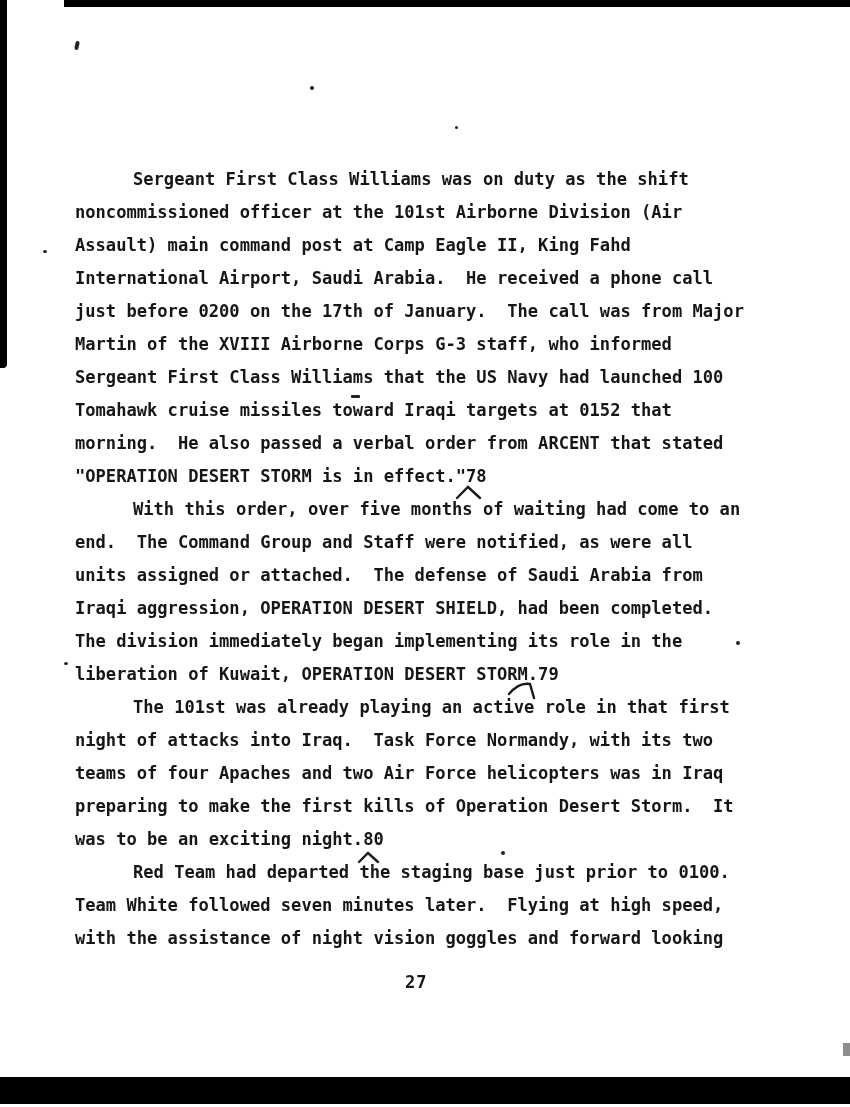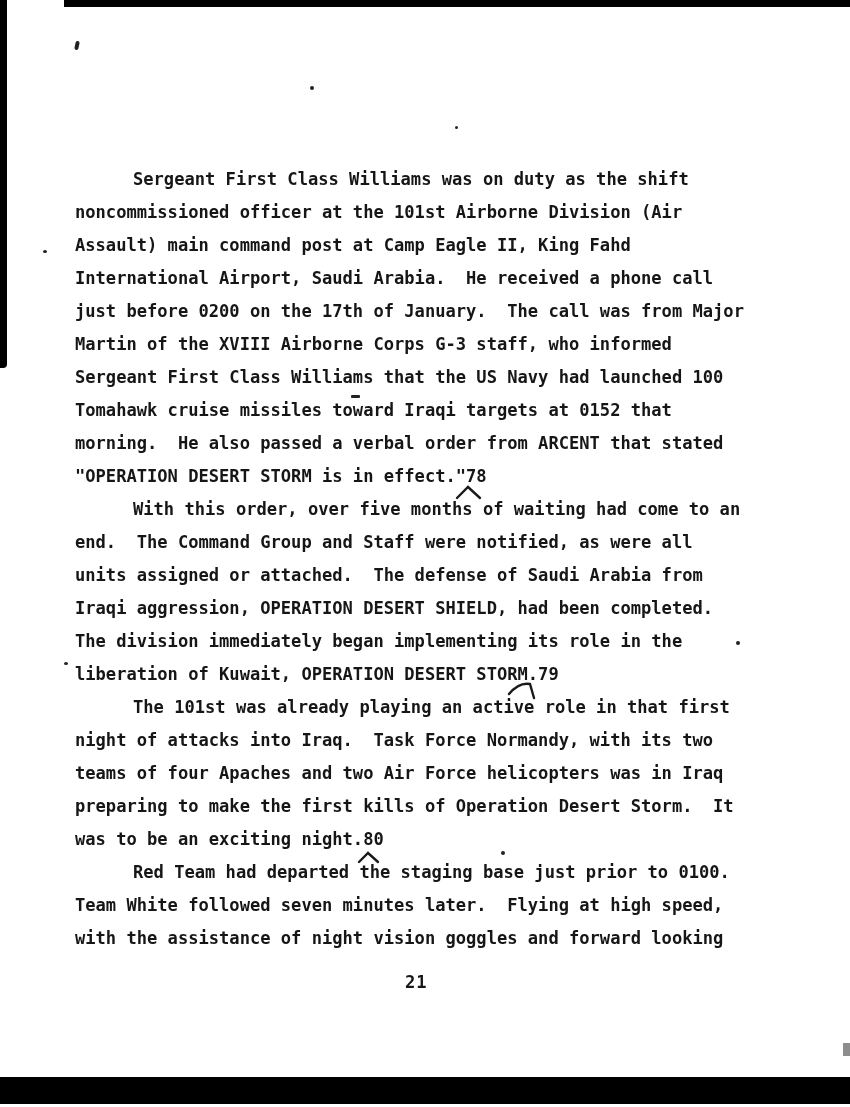--- a/index.html
+++ b/index.html
@@ -78,15 +78,15 @@
 
   <div class="speck speck-quote"></div>
   <div class="speck speck-a"></div>
   <div class="speck speck-b"></div>
   <div class="speck speck-c"></div>
   <div class="speck speck-d"></div>
   <div class="speck speck-e"></div>
   <div class="speck speck-f"></div>
   <div class="speck speck-tick"></div>
 
-  <div class="page-number">21</div>
+  <div class="page-number">27</div>
 
 </div>
 
 </body></html>

